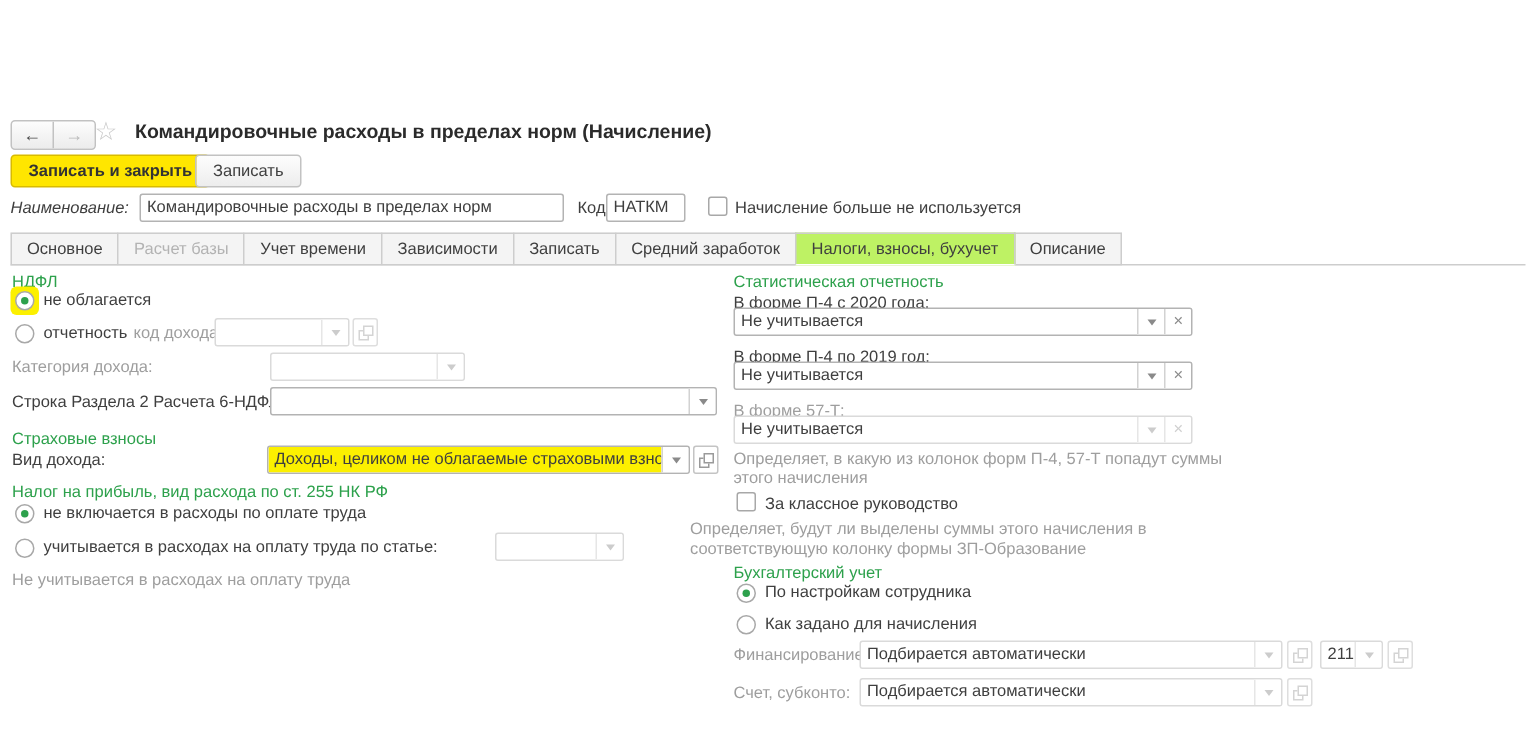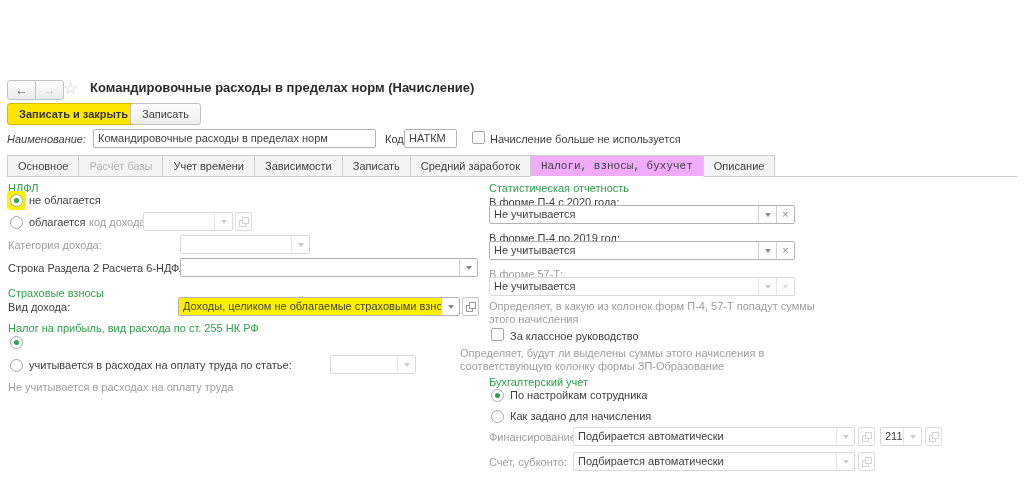--- a/index.html
+++ b/index.html
@@ -19,21 +19,21 @@
   .btn{position:absolute;top:103px;height:22px;display:flex;align-items:center;padding:0 11px;border-radius:3px;
        box-sizing:border-box;white-space:nowrap;}
   .btn-y{left:7px;background:#ffe600;border:1px solid #d9bb00;font-weight:bold;color:#333;}
   .btn-n{left:130px;background:linear-gradient(#fdfdfd,#ededed);border:1px solid #c2c2c2;color:#3f3f3f;}
   .inputbox{position:absolute;box-sizing:border-box;height:19px;border:1px solid #b3b3b3;border-radius:2px;background:#fff;
             padding:2px 4px;white-space:nowrap;overflow:hidden;color:#3f3f3f;}
   .check{position:absolute;width:13px;height:13px;border:1px solid #a8a8a8;border-radius:2px;background:#fff;box-sizing:border-box;}
   .tabs{position:absolute;left:7px;top:155px;display:flex;z-index:3;text-align:right;}
   .tab{box-sizing:border-box;height:22px;line-height:20px;padding:0 10px;border:1px solid #cdcdcd;background:#f4f4f4;
        margin-right:-1px;white-space:nowrap;color:#3f3f3f;}
-  .tab.active{background:#f0abfc;border-bottom-color:#fff;z-index:4;position:relative;font-family:Liberation Mono, monospace;}
+  .tab.active{background:#bef264;border-bottom-color:#fff;z-index:4;position:relative;}
   .tab.dis{color:#b3b3b3;}
   .tabline{position:absolute;left:7px;width:1010px;top:176px;border-top:1px solid #cdcdcd;z-index:1;}
   .field{position:absolute;box-sizing:border-box;height:19px;border:1px solid #b3b3b3;border-radius:2px;background:#fff;
          display:flex;align-items:stretch;overflow:hidden;}
   .field .val{flex:1;padding:2px 4px;white-space:nowrap;overflow:hidden;color:#3f3f3f;}
   .field .sec{width:17px;border-left:1px solid #d2d2d2;display:flex;align-items:center;justify-content:center;background:#fff;flex:none;}
   .field.dis{border-color:#dadada;}
   .field.dis .sec{border-left-color:#e6e6e6;}
   .ph{color:#b5b5b5;}
   .hl-y{background:#fcf000;color:#3f3f3f;}
@@ -92,21 +92,21 @@
   <div class="tabline"></div>
 
   <div class="hdr" style="left:8px;top:182px;">НДФЛ</div>
 
   <span class="halo" style="left:7px;top:191px;">
     <span class="radio sel"></span>
   </span>
   <div class="lbl" style="left:29px;top:194px;">не облагается</div>
 
   <span class="radio" style="left:10px;top:216px;"></span>
-  <div class="lbl" style="left:29px;top:216px;">облагается</div>
+  <div class="lbl" style="left:29px;top:216px;">отчетность</div>
   <div class="lbl lblg" style="left:89px;top:216px;">код дохода:</div>
   <div class="field dis" style="left:143px;top:212px;width:90px;">
     <span class="val ph"></span>
     <span class="sec">
         <span class="caret"></span>
       </span>
   </div>
   <div class="openbtn dis" style="left:235px;top:212px;">
       <span class="ic-open"></span>
     </div>
@@ -136,20 +136,21 @@
         <span class="caret"></span>
       </span>
   </div>
   <div class="openbtn" style="left:462px;top:297px;">
       <span class="ic-open"></span>
     </div>
 
   <div class="hdr" style="left:8px;top:322px;">Налог на прибыль, вид расхода по ст. 255 НК РФ</div>
 
   <span class="radio sel" style="left:10px;top:336px;"></span>
+  <div class="lbl" style="left:29px;top:336px;">не включается в расходы по оплате труда</div>
 
   <span class="radio" style="left:10px;top:359px;"></span>
   <div class="lbl" style="left:29px;top:359px;">учитывается в расходах на оплату труда по статье:</div>
   <div class="field dis" style="left:330px;top:355px;width:86px;">
     <span class="val ph"></span>
     <span class="sec">
         <span class="caret"></span>
       </span>
   </div>
 

